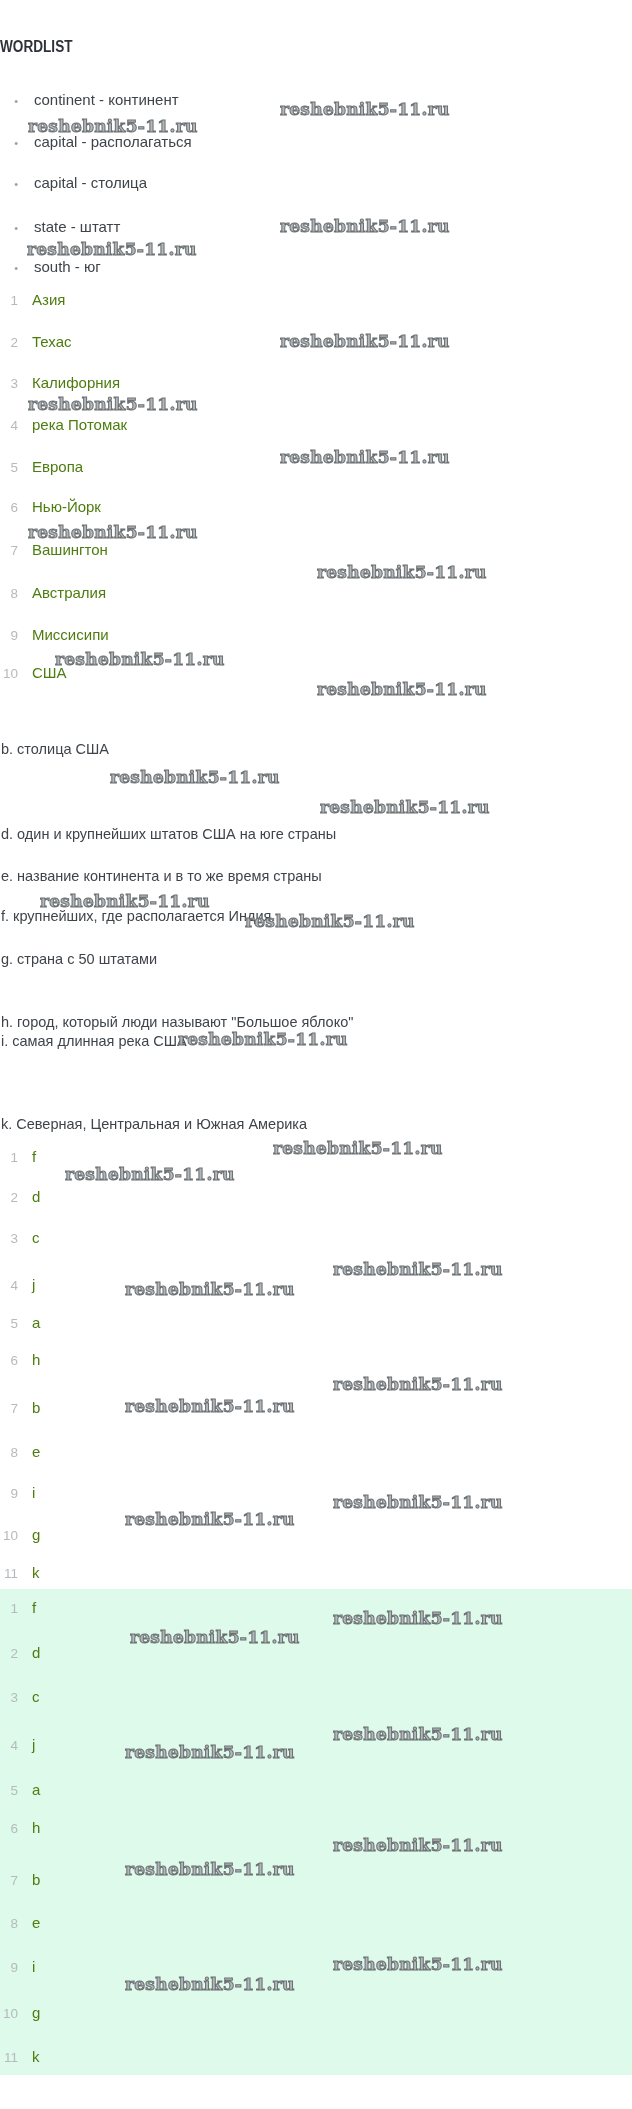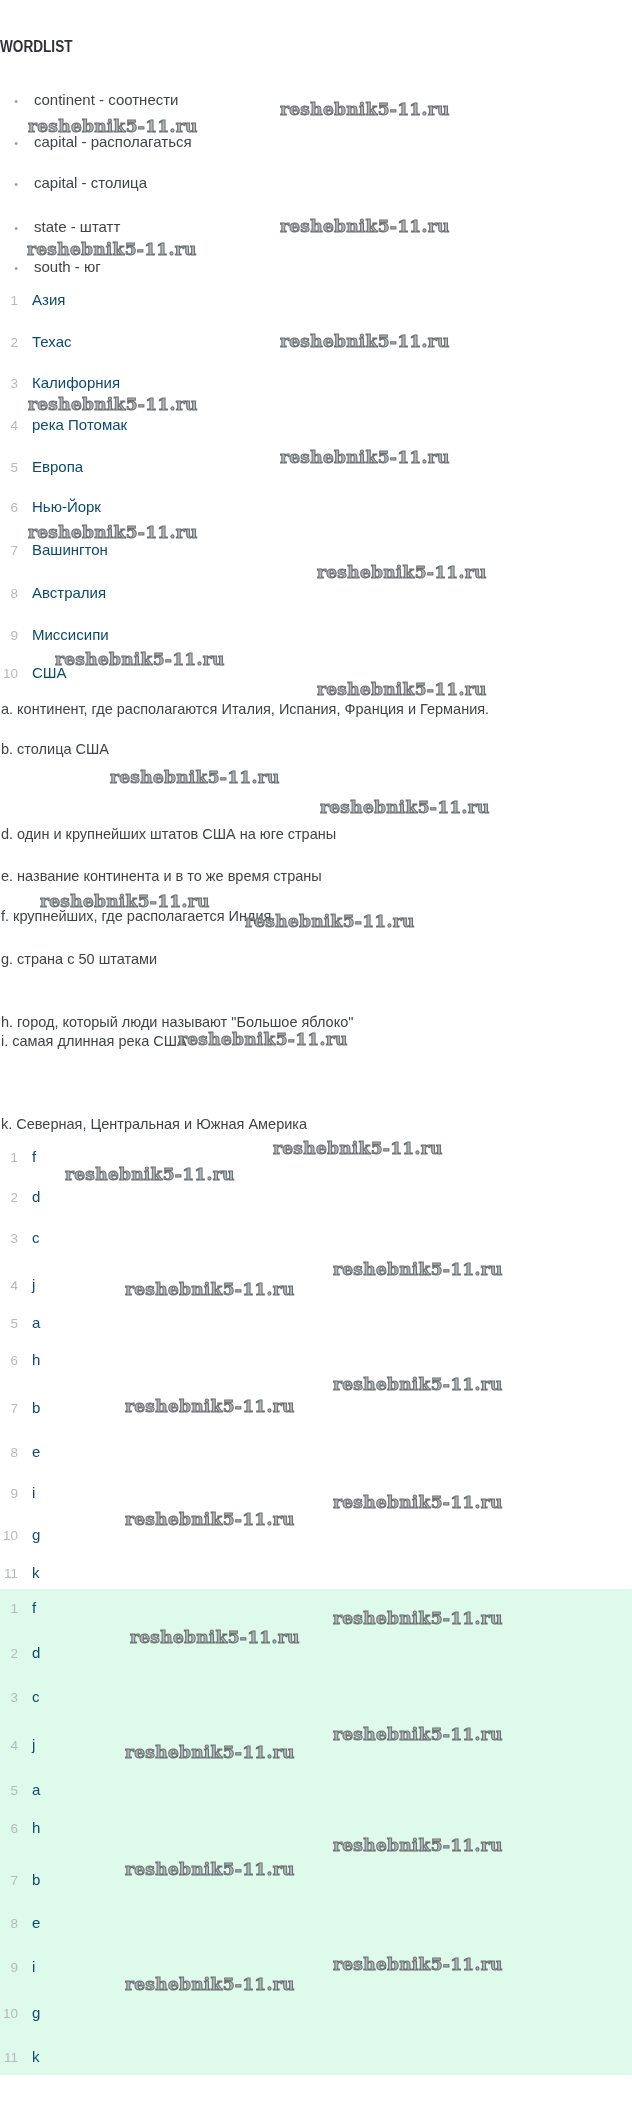--- a/index.html
+++ b/index.html
@@ -29,21 +29,21 @@
     z-index:2; white-space:nowrap;
   }
   .bullet-dot{
     width:18px; text-align:right; margin-right:16px;
     color:#9aa0a5; font-size:11px; flex:none;
   }
   .num{
     width:18px; text-align:right; margin-right:14px;
     color:#b6babe; font-size:13.5px; flex:none;
   }
-  .place-name,.answer-letter{ color:#0c4a6e; }
+  .place-name,.answer-letter{ color:#4d7c0f; }
   .desc{
     position:absolute; left:1px;
     font-size:14.5px; line-height:19px; color:#3f444a;
     z-index:2; white-space:nowrap;
   }
   .desc .label{ margin-right:4px; }
   .green-block{
     position:absolute; left:0; top:1589px;
     width:632px; height:486px;
     background:#ddfaea;
@@ -62,21 +62,21 @@
 </style>
 </head>
 <body>
 
 <div class="page">
 
   <div class="wordlist-title">WORDLIST</div>
 
   <div class="row" style="top:90px">
       <span class="bullet-dot">•</span>
-      <span>continent - соотнести</span>
+      <span>continent - континент</span>
     </div>
   <div class="row" style="top:132px">
       <span class="bullet-dot">•</span>
       <span>capital - располагаться</span>
     </div>
   <div class="row" style="top:173px">
       <span class="bullet-dot">•</span>
       <span>capital - столица</span>
     </div>
   <div class="row" style="top:217px">
@@ -122,21 +122,20 @@
     </div>
   <div class="row" style="top:625px">
       <span class="num">9</span>
       <span class="place-name">Миссисипи</span>
     </div>
   <div class="row" style="top:663px">
       <span class="num">10</span>
       <span class="place-name">США</span>
     </div>
 
-  <div class="desc" style="top:700px"><span class="label">a.</span><span>континент, где располагаются Италия, Испания, Франция и Германия.</span></div>
   <div class="desc" style="top:740px"><span class="label">b.</span><span>столица США</span></div>
   <div class="desc" style="top:825px"><span class="label">d.</span><span>один и крупнейших штатов США на юге страны</span></div>
   <div class="desc" style="top:867px"><span class="label">e.</span><span>название континента и в то же время страны</span></div>
   <div class="desc" style="top:907px"><span class="label">f.</span><span>крупнейших, где располагается Индия</span></div>
   <div class="desc" style="top:950px"><span class="label">g.</span><span>страна с 50 штатами</span></div>
   <div class="desc" style="top:1013px"><span class="label">h.</span><span>город, который люди называют "Большое яблоко"</span></div>
   <div class="desc" style="top:1032px"><span class="label">i.</span><span>самая длинная река США</span></div>
   <div class="desc" style="top:1115px"><span class="label">k.</span><span>Северная, Центральная и Южная Америка</span></div>
 
   <div class="row" style="top:1147px">

